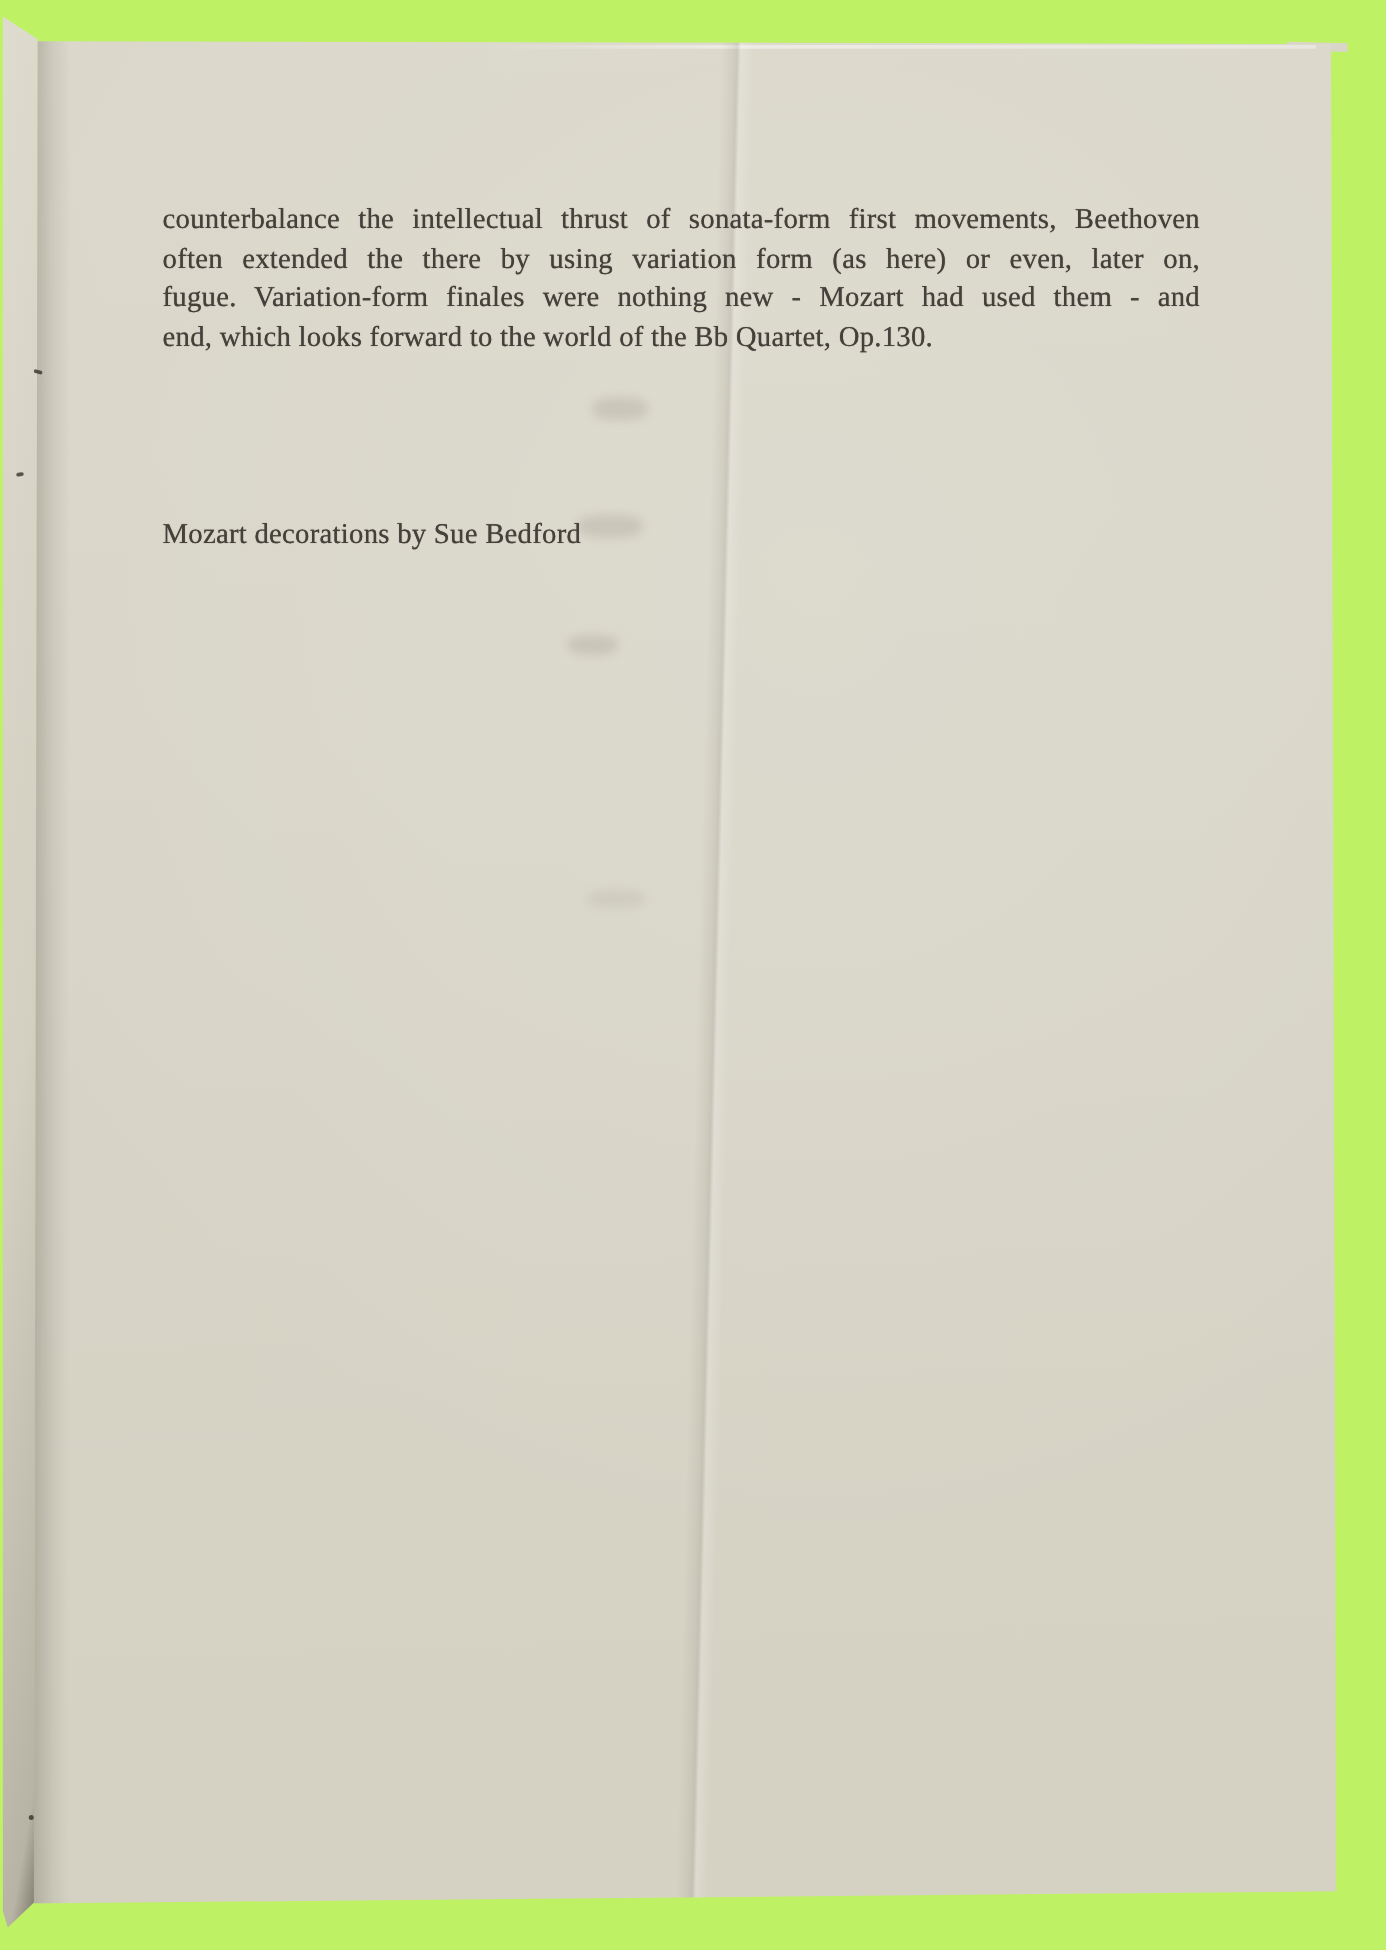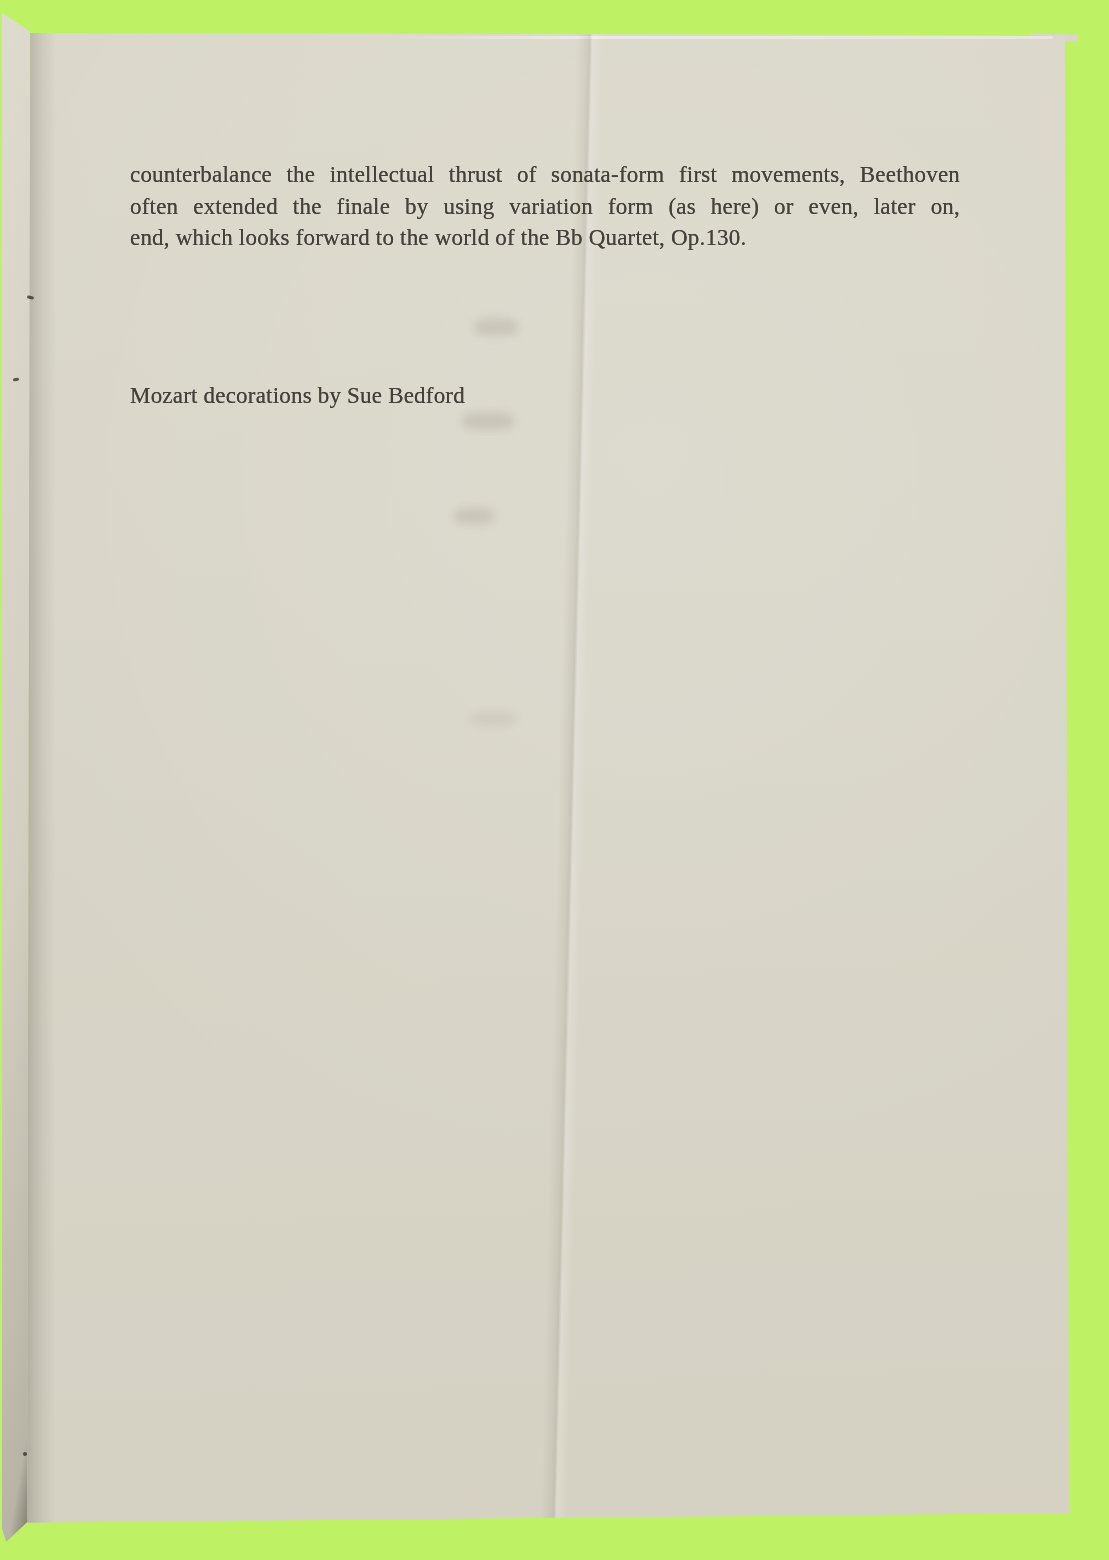--- a/index.html
+++ b/index.html
@@ -148,21 +148,22 @@
     <div class="fold-crease"></div>
 
     <div class="smudge s1"></div>
     <div class="smudge s2"></div>
     <div class="smudge s3"></div>
     <div class="smudge s4"></div>
 
     <div class="content">
       <p class="para">
         <span class="jline">counterbalance the intellectual thrust of sonata-form first movements, Beethoven</span>
-        <span class="jline">often extended the finale by using variation form (as here) or even, later on,</span>
+        <span class="jline">often extended the there by using variation form (as here) or even, later on,</span>
+        <span class="jline">fugue.  Variation-form finales were nothing new - Mozart had used them - and</span>
         <span class="jline last">end, which looks forward to the world of the Bb Quartet, Op.130.</span>
       </p>
 
       <div class="credits">
         <p>Mozart decorations by Sue Bedford</p>
       </div>
     </div>
   </div>
 
   <div class="speck k1"></div>

